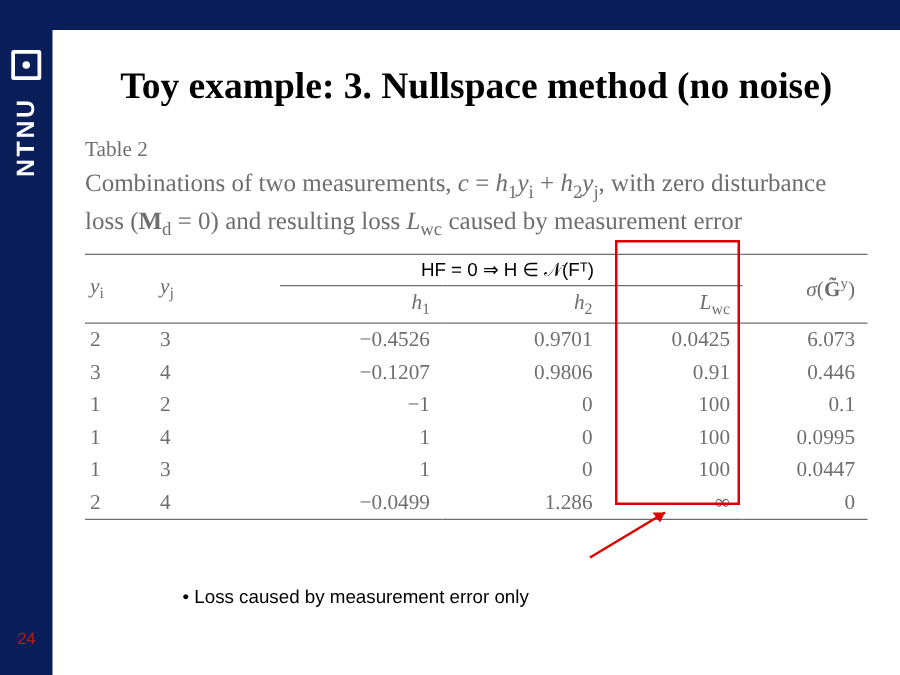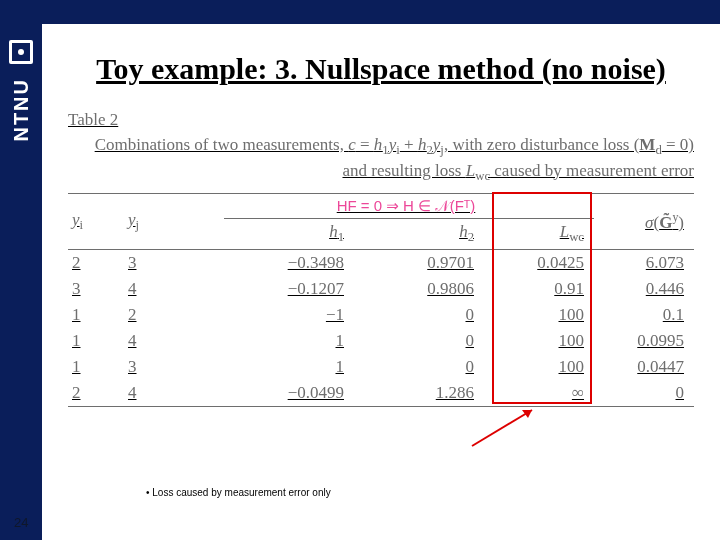--- a/index.html
+++ b/index.html
@@ -21,67 +21,66 @@
   .ntnu-logo::after {
     content: ""; position: absolute; left: 6px; top: 6px; width: 6px; height: 6px; background: #fff; border-radius: 50%;
   }
   .ntnu-text {
     writing-mode: vertical-rl; transform: rotate(180deg);
     color: #fff; font-weight: bold; font-size: 20px; letter-spacing: 2px; font-family: Arial, sans-serif;
   }
   .content {
     position: absolute; left: 42px; top: 24px; width: 678px; height: 516px;
     padding: 28px 24px 24px 24px;
-    text-decoration: underline;
   }
   .title {
     font-family: "Times New Roman", Times, serif; font-size: 30px; color: #000; text-align: center; margin-bottom: 24px;
   }
   .table-img {
     width: 626px; margin: 0 auto; position: relative; color: #6e6e6e;
     font-family: "Times New Roman", Times, serif;
   }
   .tbl-caption {
     font-size: 17px; margin-bottom: 4px;
   }
   .tbl-captext {
-    font-size: 17px; line-height: 1.35; margin-bottom: 8px; text-align: right;
+    font-size: 20px; line-height: 1.35; margin-bottom: 8px;
   }
   table.data {
     width: 100%; border-collapse: collapse; font-size: 17px; table-layout: fixed;
   }
   table.data col.yi { width: 56px; }
   table.data col.yj { width: 100px; }
   table.data col.h1 { width: 130px; }
   table.data col.h2 { width: 130px; }
   table.data col.lwc { width: 110px; }
   table.data col.sig { width: 100px; }
   table.data th, table.data td {
     font-weight: normal; text-align: right; padding: 3px 10px 3px 4px; white-space: nowrap;
   }
   table.data th.yi-h, table.data td.yi-c { text-align: left; padding-left: 4px; }
   table.data th.yj-h, table.data td.yj-c { text-align: left; }
   .hr-top { border-top: 1.5px solid #6e6e6e; }
   .hr-bot { border-bottom: 1.5px solid #6e6e6e; }
   .hr-thin { border-bottom: 1px solid #6e6e6e; }
   .merged-header {
-    text-align: center !important; font-size: 15px; font-family: Arial, sans-serif; color: #ec4899;
+    text-align: center !important; font-size: 15px; font-family: Arial, sans-serif; color: #000000;
   }
   .red-box {
     position: absolute; border: 2px solid #d00; pointer-events: none;
   }
   .red-arrow {
     position: absolute; width: 80px; height: 46px; pointer-events: none;
   }
   .notes {
-    position: absolute; left: 104px; bottom: 40px; font-size: 10px; font-family: Arial, sans-serif; color: #000;
+    position: absolute; left: 104px; bottom: 52px; font-size: 15px; font-family: Arial, sans-serif; color: #000;
   }
   .notes .bullet { margin-bottom: 2px; }
   .slide-num {
-    position: absolute; left: 14px; bottom: 10px; font-size: 13px; color: #0f172a; font-family: Arial, sans-serif;
+    position: absolute; left: 14px; bottom: 22px; font-size: 13px; color: #b91c1c; font-family: Arial, sans-serif;
   }
   .sub { font-size: 0.75em; vertical-align: sub; }
   .ital { font-style: italic; }
   .sigma-h { font-family: "Times New Roman", serif; }
 </style>
 </head>
 <body>
 
 <div class="slide">
 
@@ -119,21 +118,21 @@
           <th rowspan="2" class="sigma-h"><span class="ital">σ</span>(<b>G̃</b><sup style="font-size:0.7em">y</sup>)</th>
         </tr>
         <tr class="hr-thin">
           <th><span class="ital">h</span><span class="sub">1</span></th>
           <th><span class="ital">h</span><span class="sub">2</span></th>
           <th><span class="ital">L</span><span class="sub">wc</span></th>
         </tr>
         <tr>
           <td class="yi-c">2</td>
           <td class="yj-c">3</td>
-          <td>−0.3498</td>
+          <td>−0.4526</td>
           <td>0.9701</td>
           <td>0.0425</td>
           <td>6.073</td>
         </tr>
         <tr>
           <td class="yi-c">3</td>
           <td class="yj-c">4</td>
           <td>−0.1207</td>
           <td>0.9806</td>
           <td>0.91</td>

